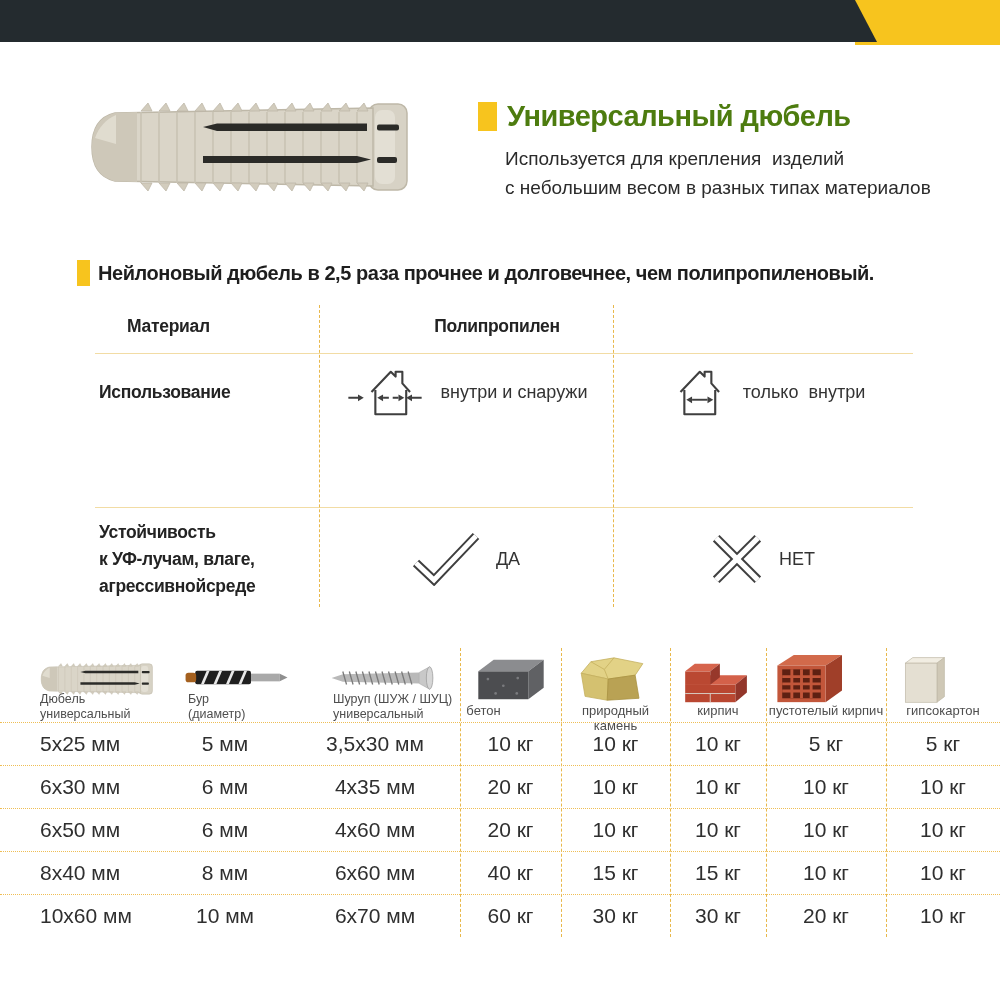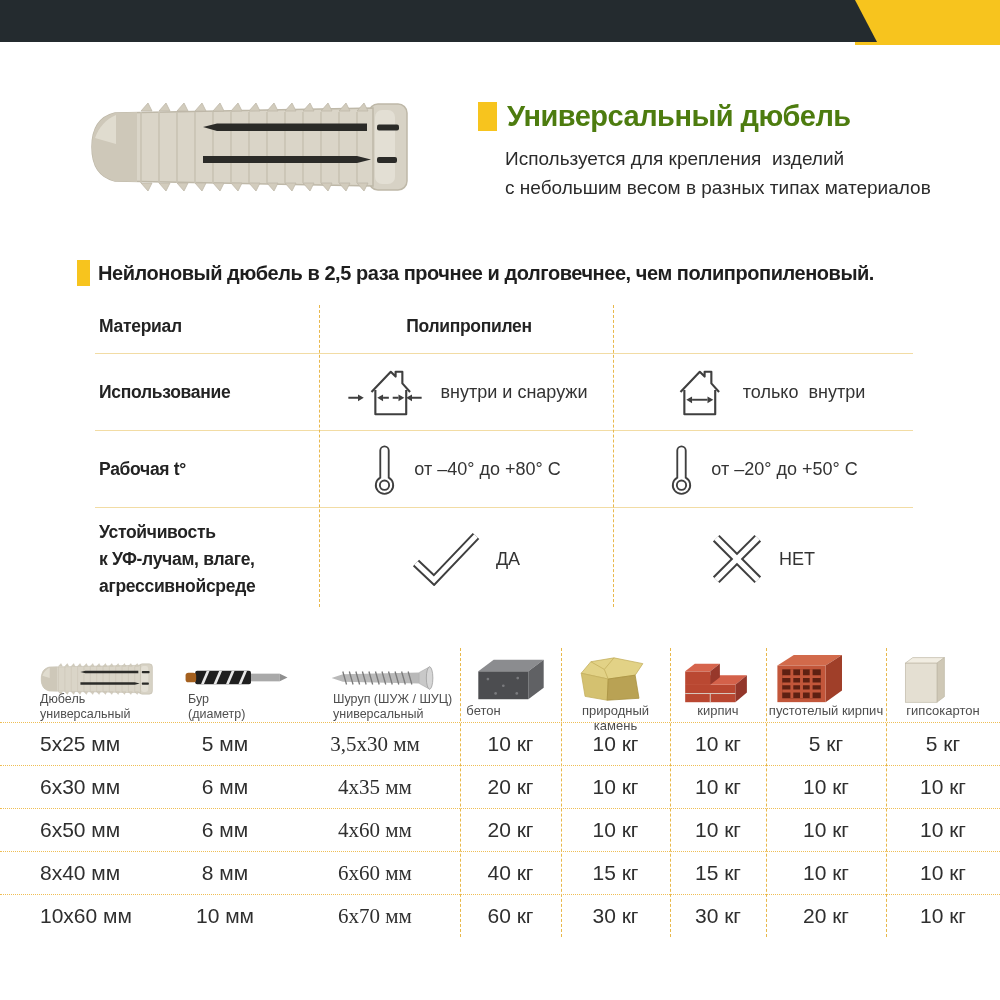--- a/index.html
+++ b/index.html
@@ -16,21 +16,21 @@
   #title-marker{width:19px;height:29px;margin-top:2px;}
   #product-title{margin:0 0 0 10px;font-size:29px;font-weight:700;letter-spacing:-0.5px;color:#4d7c0f;}
   #product-desc{left:505px;top:144px;font-size:19px;line-height:29px;color:#2b2b2b;white-space:pre-wrap;}
   
   #statement-row{left:77px;top:260px;display:flex;align-items:center;}
   #statement-marker{width:13px;height:26px;}
   #statement-text{margin-left:8px;font-size:20px;font-weight:700;letter-spacing:-0.45px;color:#1e1e1e;}
   
   #cmp{left:95px;top:303px;width:818px;height:306px;}
   .cmp-row{position:absolute;left:0;width:818px;display:flex;align-items:center;}
-  .cmp-head{top:0;height:50px;align-items:flex-start;padding-top:13px;box-sizing:border-box;}
+  .cmp-head{top:0;height:50px;align-items:flex-start;padding-top:13px;box-sizing:border-box;margin-left:28px;}
   .cmp-r1{top:50px;height:77px;border-top:1px solid var(--hline);}
   .cmp-r2{top:127px;height:77px;border-top:1px solid var(--hline);}
   .cmp-r3{top:204px;height:102px;border-top:1px solid var(--hline);}
   .cmp-c1{width:224px;padding-left:4px;box-sizing:border-box;}
   .cmp-c2{width:294px;display:flex;justify-content:center;align-items:center;gap:16px;}
   .cmp-c3{width:300px;display:flex;justify-content:center;align-items:center;gap:16px;}
   .cmp-h{font-weight:700;font-size:17.5px;letter-spacing:-0.3px;}
   .cmp-c2.cmp-h,.cmp-c3.cmp-h{display:block;text-align:center;}
   .cmp-label{font-weight:700;font-size:17.5px;letter-spacing:-0.3px;line-height:27px;white-space:pre-line;}
   .cmp-val{font-size:18px;color:#333;white-space:pre-wrap;}
@@ -39,21 +39,21 @@
   #cmp-v2{left:613px;top:305px;height:302px;}
   
   .tool-label{position:absolute;font-size:12.5px;line-height:15px;color:#4e4e4e;white-space:pre-line;}
   .mat-label{position:absolute;top:703px;font-size:13px;color:#4e4e4e;text-align:center;}
   .vline-b{border-left:1px dashed var(--vline);top:648px;height:289px;}
   #spec-rows{left:0;top:722px;width:1000px;}
   .spec-row{display:flex;height:43px;box-sizing:border-box;border-top:1px dotted var(--dotline);align-items:center;}
   .spec-cell{font-size:21px;color:#2f2f2f;text-align:center;box-sizing:border-box;}
   .spec-cell.c0{width:160px;text-align:left;padding-left:40px;}
   .spec-cell.c1{width:130px;}
-  .spec-cell.c2{width:170px;font-family:Liberation Serif, serif;}
+  .spec-cell.c2{width:170px;}
   .spec-cell.c3{width:101px;}
   .spec-cell.c4{width:109px;}
   .spec-cell.c5{width:96px;}
   .spec-cell.c6{width:120px;}
   .spec-cell.c7{width:114px;}
 </style>
 </head>
 <body>
 
 <div id="page">
@@ -115,37 +115,20 @@
           <path d="M26 27 L46 6 L51 11 L51 6 L58 6 L58 18 L66 27" fill="none" stroke="#3f3f3f" stroke-width="2.2" stroke-linejoin="round"></path>
           <path d="M30 25 L30 50 L62 50 L62 25" fill="none" stroke="#3f3f3f" stroke-width="2.2" stroke-linejoin="round"></path>
           <path d="M38 35 H54" stroke="#3f3f3f" stroke-width="2"></path>
           <polygon points="38,31.5 32,35 38,38.5" fill="#3f3f3f"></polygon>
           <polygon points="54,31.5 60,35 54,38.5" fill="#3f3f3f"></polygon>
         </svg>
         <span class="cmp-val">только  внутри</span>
       </div>
     </div>
 
-    <div class="cmp-row cmp-r2">
-      <div class="cmp-c1 cmp-label">Рабочая t°</div>
-      <div class="cmp-c2">
-        <svg width="27" height="56" viewBox="0 0 32 64">
-          <path d="M11 9 A5 5 0 0 1 21 9 L21 41 A10.3 10.3 0 1 1 11 41 Z" fill="none" stroke="#3f3f3f" stroke-width="2.2"></path>
-          <circle cx="16" cy="50" r="5.5" fill="none" stroke="#3f3f3f" stroke-width="2.2"></circle>
-        </svg>
-        <span class="cmp-val">от –40° до +80° C</span>
-      </div>
-      <div class="cmp-c3">
-        <svg width="27" height="56" viewBox="0 0 32 64">
-          <path d="M11 9 A5 5 0 0 1 21 9 L21 41 A10.3 10.3 0 1 1 11 41 Z" fill="none" stroke="#3f3f3f" stroke-width="2.2"></path>
-          <circle cx="16" cy="50" r="5.5" fill="none" stroke="#3f3f3f" stroke-width="2.2"></circle>
-        </svg>
-        <span class="cmp-val">от –20° до +50° C</span>
-      </div>
-    </div>
 
     <div class="cmp-row cmp-r3">
       <div class="cmp-c1 cmp-label">Устойчивость
 к УФ-лучам, влаге,
 агрессивнойсреде</div>
       <div class="cmp-c2">
         <svg width="68" height="54" viewBox="0 0 68 52">
           <polyline points="4,30 22,47 64,3" fill="none" stroke="#3f3f3f" stroke-width="9"></polyline>
           <polyline points="4,30 22,47 64,3" fill="none" stroke="#ffffff" stroke-width="5"></polyline>
         </svg>

